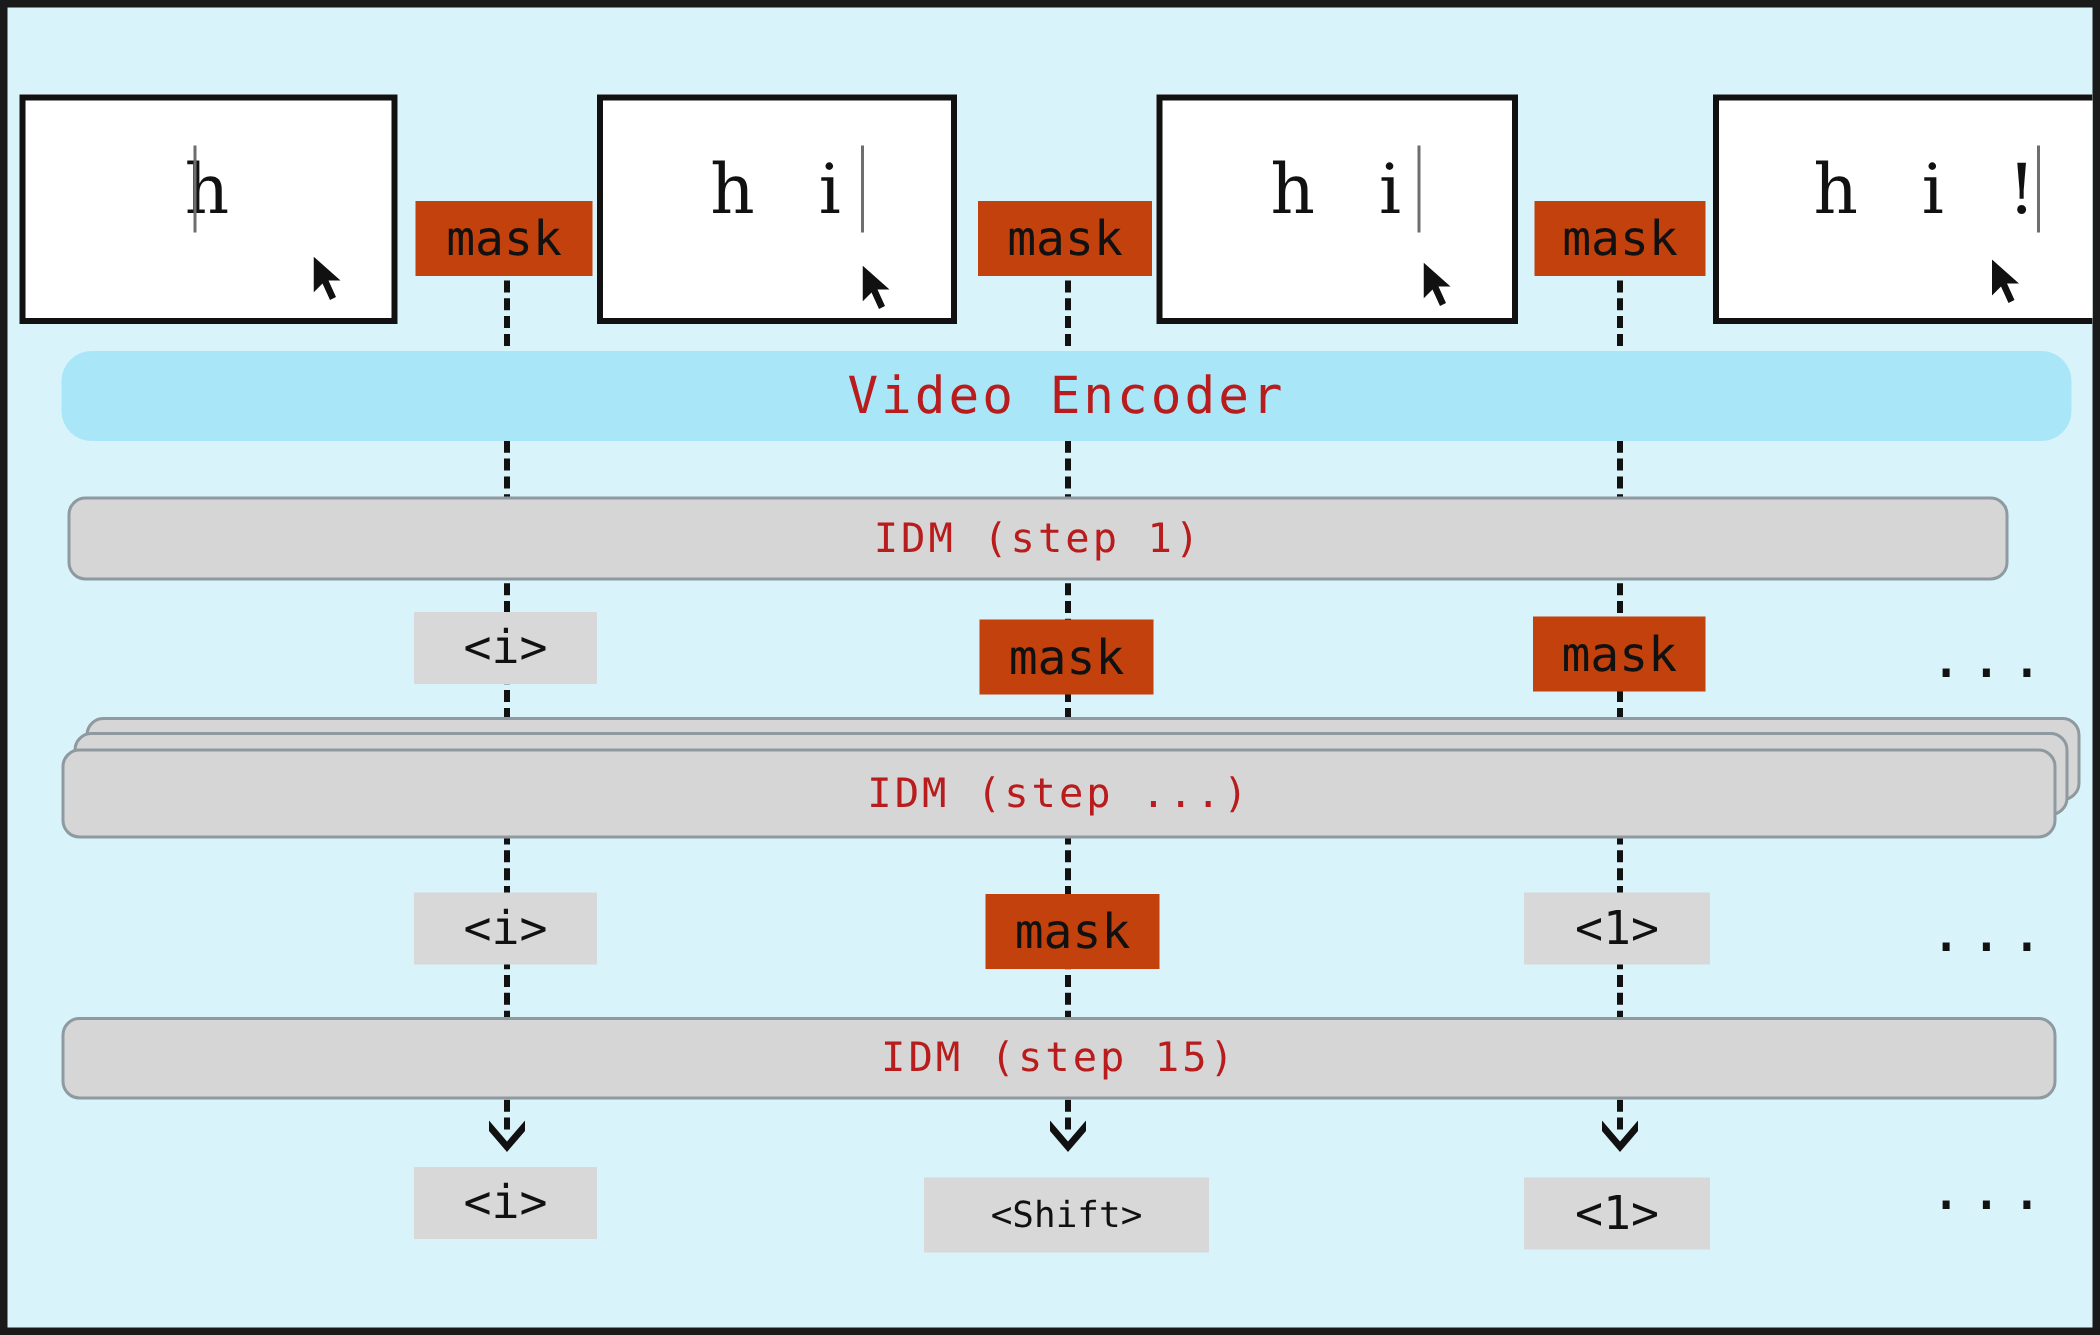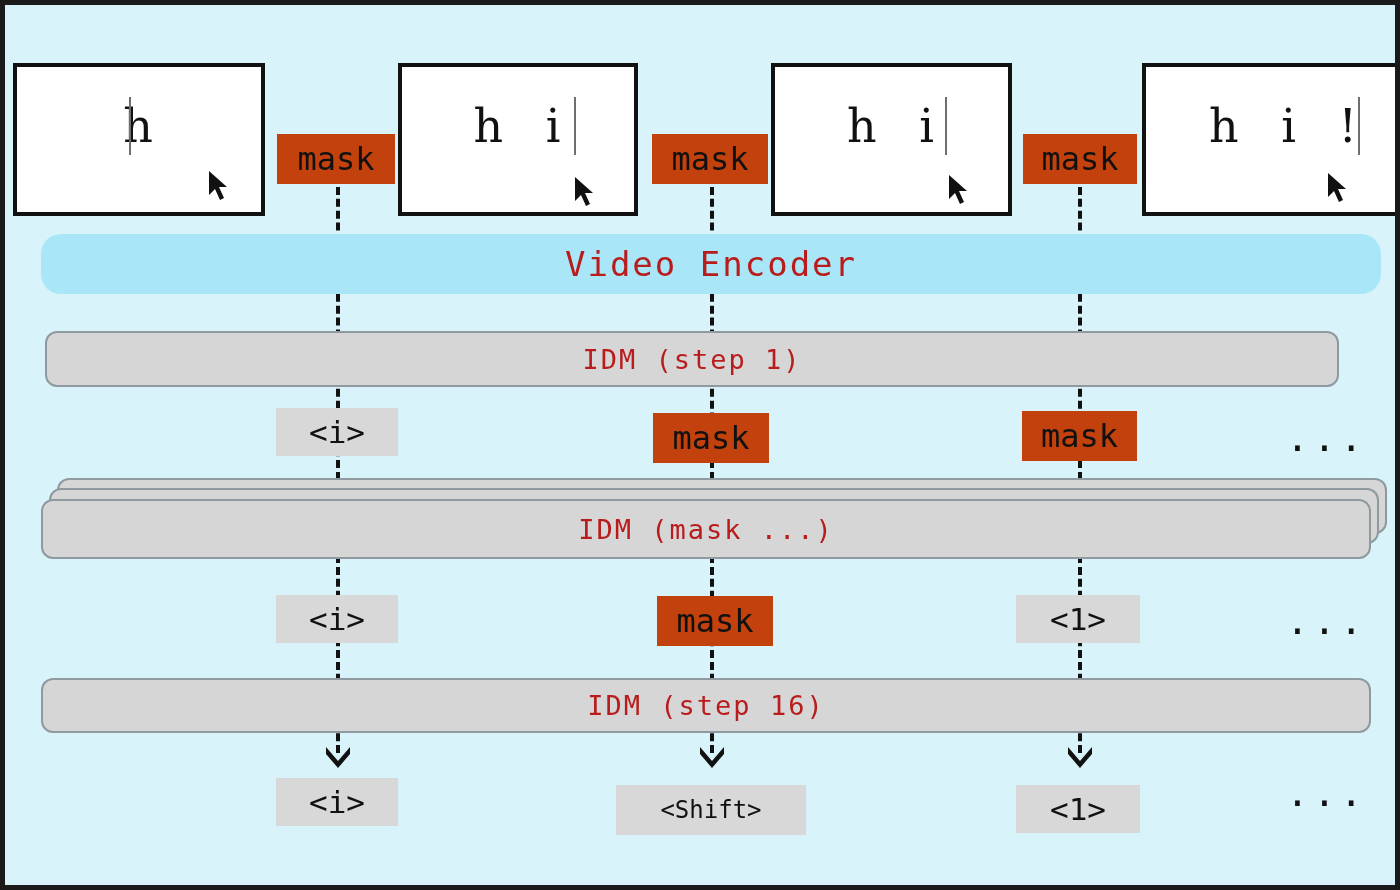--- a/index.html
+++ b/index.html
@@ -182,28 +182,28 @@
 
   <div class="bar bar-idm" style="left:40px; top:310px; width:1294px; height:56px;margin-top:16px;">IDM (step 1)</div>
 
   <div class="chip chip-token" style="left:271px; top:403px; width:122px; height:48px; font-size:31px;">&lt;i&gt;</div>
   <div class="chip chip-mask" style="left:648px; top:408px; width:116px; height:50px; font-size:32px;">mask</div>
   <div class="chip chip-mask" style="left:1017px; top:406px; width:115px; height:50px; font-size:32px;">mask</div>
   <div class="ellipsis" style="left:1281px; top:411px;">...</div>
 
   <div class="bar-stack-ghost" style="left:52px; top:473px; width:1330px; height:56px;"></div>
   <div class="bar-stack-ghost" style="left:44px; top:483px; width:1330px; height:56px;"></div>
-  <div class="bar bar-idm" style="left:36px; top:494px; width:1330px; height:60px;">IDM (mask ...)</div>
+  <div class="bar bar-idm" style="left:36px; top:494px; width:1330px; height:60px;">IDM (step ...)</div>
 
   <div class="chip chip-token" style="left:271px; top:590px; width:122px; height:48px; font-size:31px;">&lt;i&gt;</div>
   <div class="chip chip-mask" style="left:652px; top:591px; width:116px; height:50px; font-size:32px;">mask</div>
   <div class="chip chip-token" style="left:1011px; top:590px; width:124px; height:48px; font-size:31px;">&lt;1&gt;</div>
   <div class="ellipsis" style="left:1281px; top:594px;">...</div>
 
-  <div class="bar bar-idm" style="left:36px; top:673px; width:1330px; height:55px;">IDM (step 16)</div>
+  <div class="bar bar-idm" style="left:36px; top:673px; width:1330px; height:55px;">IDM (step 15)</div>
 
   <svg class="arrowhead" style="left:319px; top:742px;" viewBox="0 0 28 22">
     <polygon points="2,0 14,14 26,0 26,7 14,21 2,7" fill="#111111"></polygon>
   </svg>
   <svg class="arrowhead" style="left:693px; top:742px;" viewBox="0 0 28 22">
     <polygon points="2,0 14,14 26,0 26,7 14,21 2,7" fill="#111111"></polygon>
   </svg>
   <svg class="arrowhead" style="left:1061px; top:742px;" viewBox="0 0 28 22">
     <polygon points="2,0 14,14 26,0 26,7 14,21 2,7" fill="#111111"></polygon>
   </svg>

